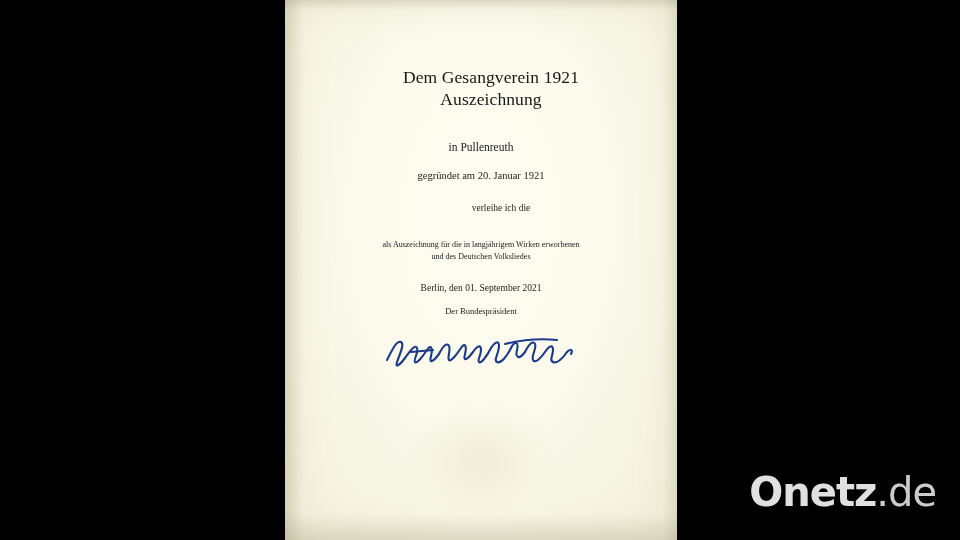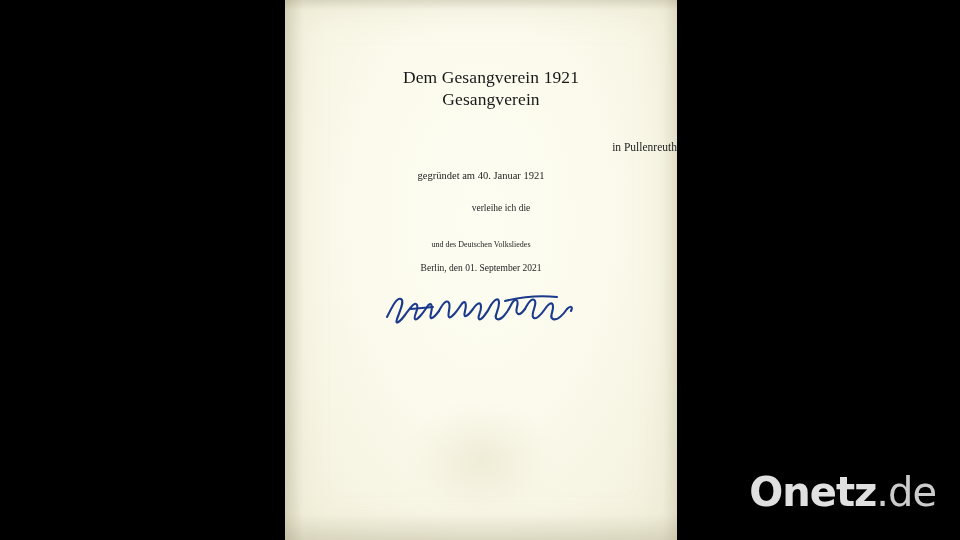--- a/index.html
+++ b/index.html
@@ -88,21 +88,20 @@
     color: #18181a;
     padding-left: 20px;
   }
   .heading .line2 {
     display: block;
   }
   .place {
     margin-top: 30px;
     font-size: 11.5px;
     color: #1d1d1f;
-    text-align: right;
   }
   .founded {
     margin-top: 17px;
     font-size: 10.5px;
     color: #1d1d1f;
   }
   .award-lead {
     margin-top: 22px;
     font-size: 9.5px;
     color: #1d1d1f;
@@ -115,21 +114,21 @@
     letter-spacing: 0.2px;
   }
   .citation {
     margin-top: 26px;
     font-size: 8px;
     line-height: 1.55;
     color: #1d1d1f;
   }
   .citation span { display: block; }
   .date-line {
-    margin-top: 12px;
+    margin-top: 19px;
     font-size: 9.5px;
     color: #1d1d1f;
   }
   .signer-title {
     margin-top: 13px;
     font-size: 8.5px;
     color: #1d1d1f;
   }
   .signature {
     margin-top: 10px;
@@ -169,36 +168,38 @@
     <div class="paper-shade-left"></div>
     <div class="paper-shade-right"></div>
     <div class="paper-shade-top"></div>
     <div class="paper-shade-bottom"></div>
     <div class="watermark-emblem"></div>
 
     <div class="doc-content">
 
       <div class="heading">
         <span>Dem Gesangverein 1921</span>
-        <span class="line2">Gesangverein</span>
+        <span class="line2">Auszeichnung</span>
       </div>
 
       <div class="place">in Pullenreuth</div>
 
-      <div class="founded">gegründet am 40. Januar 1921</div>
+      <div class="founded">gegründet am 20. Januar 1921</div>
 
       <div class="award-lead">verleihe ich die</div>
 
 
       <div class="citation">
+        <span>als Auszeichnung für die in langjährigem Wirken erworbenen</span>
         <span>und des Deutschen Volksliedes</span>
       </div>
 
       <div class="date-line">Berlin, den 01. September 2021</div>
 
+      <div class="signer-title">Der Bundespräsident</div>
 
       <div class="signature">
         <svg width="200" height="50" viewBox="0 0 200 50" aria-hidden="true">
           <g fill="none" stroke="#1b3a8c" stroke-width="2.1" stroke-linecap="round" stroke-linejoin="round">
             <path d="M6 34 C12 22, 16 14, 20 16 C24 18, 18 30, 16 36 C14 42, 18 40, 24 32 C30 24, 34 18, 36 22 C38 26, 32 34, 34 36 C36 38, 42 30, 46 24 C50 18, 52 22, 50 30 C48 38, 52 36, 58 28"></path>
             <path d="M30 26 L52 24"></path>
             <path d="M58 28 C62 20, 66 16, 68 20 C70 24, 66 32, 68 34 C70 36, 76 28, 80 22 C84 16, 86 20, 84 28 C82 36, 86 34, 92 26 C96 20, 100 18, 100 24 C100 30, 96 34, 98 36 C100 38, 106 30, 110 22"></path>
             <path d="M110 22 C114 16, 118 14, 118 20 C118 28, 112 34, 116 36 C120 38, 126 30, 130 22 C134 14, 138 16, 136 24 C134 32, 138 34, 144 26"></path>
             <path d="M144 26 C148 18, 152 14, 154 18 C156 22, 150 30, 152 34 C154 38, 160 32, 164 26 C168 20, 172 18, 172 24 C172 30, 168 34, 172 36 C176 38, 182 32, 186 26"></path>
             <path d="M124 18 C140 14, 158 12, 176 14"></path>

